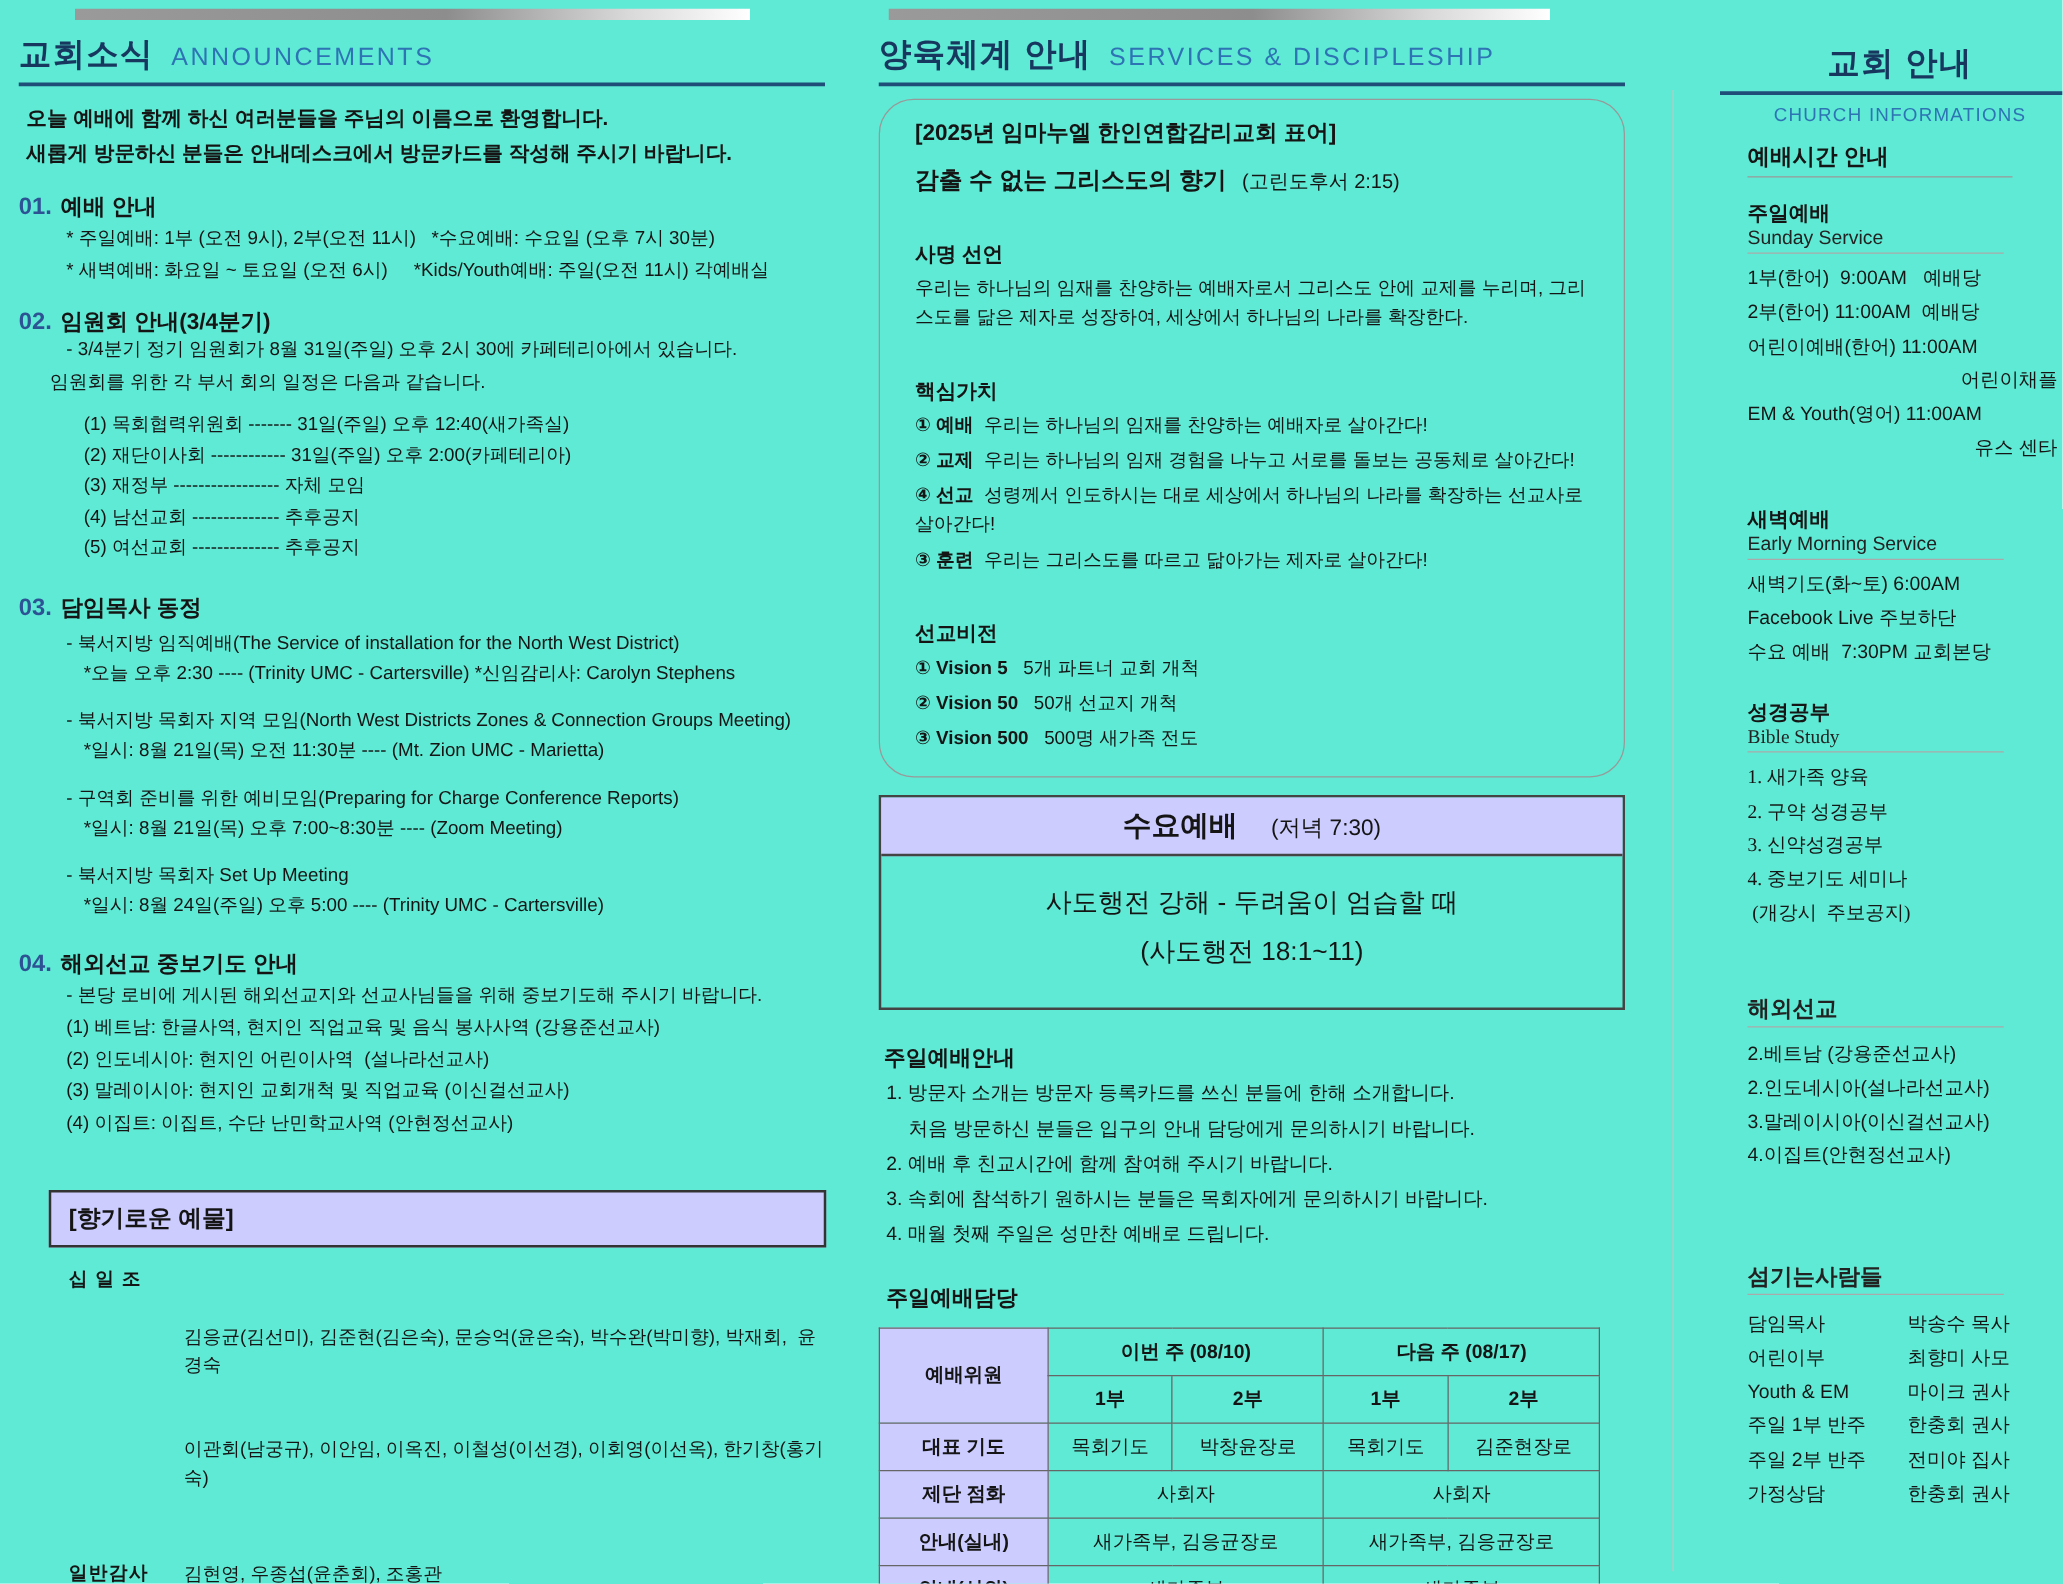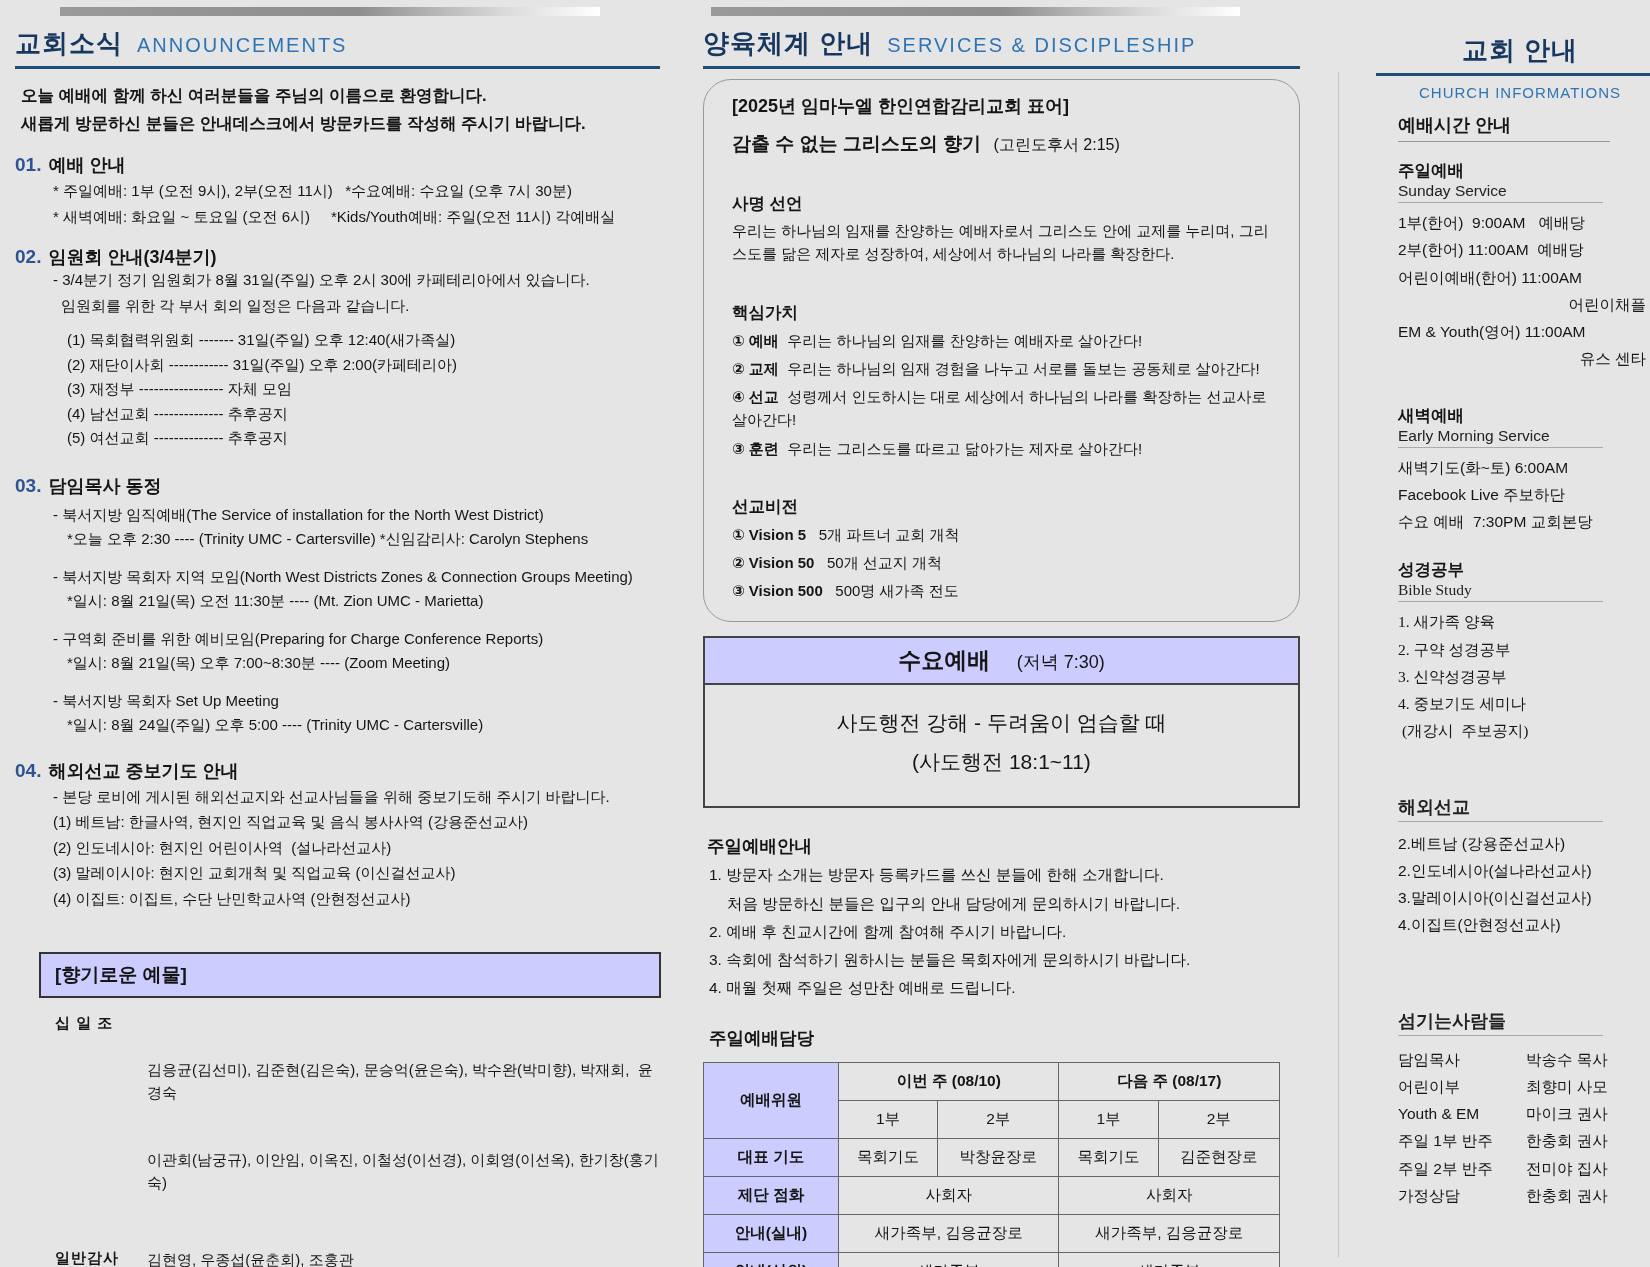--- a/index.html
+++ b/index.html
@@ -1,16 +1,16 @@
 <!DOCTYPE html>
 <html><head>
 <meta charset="utf-8">
 <style>
   html,body{margin:0;padding:0;background:#ffffff;}
-  .page{position:relative;width:1650px;height:1267px;background:#e5e5e5;overflow:hidden;
+  .page{position:relative;width:1650px;height:1267px;background:#5eead4;overflow:hidden;
         font-family:"Liberation Sans","DejaVu Sans",sans-serif;color:#151515;}
   
   .left-col{position:absolute;left:15px;top:0;width:645px;}
   .mid-col{position:absolute;left:703px;top:0;width:597px;}
   .right-col{position:absolute;left:1376px;top:0;width:288px;}
   .v-divider{position:absolute;left:1338px;top:72px;width:1px;height:1185px;background:#c4c4c4;}
   
   .top-bar{height:9px;background:linear-gradient(to right,#9a9a9a 0%,#8d8d8d 55%,#d9d9d9 82%,#ffffff 100%);}
   .left-col .top-bar{margin:7px 60px 10px 45px;}
   .mid-col .top-bar{margin:7px 60px 10px 8px;}
@@ -50,21 +50,21 @@
   .wed-head .i{font-size:18px;margin-left:22px;}
   .wed-body{text-align:center;padding:18px 0 24px 0;font-size:21px;line-height:1.9;}
   .guide-title{font-weight:bold;font-size:17.5px;margin-top:26px;margin-left:4px;}
   .guide-item{font-size:15.5px;line-height:1.5;margin:5px 0 0 6px;white-space:pre-wrap;}
   .g-ind{margin-left:24px;}
   .duty-title{font-weight:bold;font-size:17.5px;margin:26px 0 0 6px;}
   table.duty{border-collapse:collapse;margin-top:12px;width:577px;font-size:15.5px;}
   table.duty td{border:1px solid #666;text-align:center;padding:8px 3px;}
   table.duty td.lbl{background:#CCCCFF;font-weight:bold;width:128px;}
   table.duty td.wk{font-weight:bold;}
-  table.duty td.pt{font-weight:normal;}
+  table.duty td.pt{font-weight:bold;}
   
   .r-content{padding:12px 0 0 22px;font-size:15.5px;}
   .r-h1{font-size:18px;font-weight:bold;border-bottom:1px solid #999;padding-bottom:4px;width:212px;}
   .r-group{margin-top:18px;}
   .r-bold{font-weight:bold;font-size:16.5px;}
   .r-sub{border-bottom:1px solid #aaa;padding-bottom:2px;width:205px;font-size:15.5px;color:#222;}
   .r-line{margin-top:4px;line-height:1.5;white-space:pre-wrap;}
   .r-right{text-align:right;width:248px;}
   .r-pair{display:grid;grid-template-columns:128px auto;margin-top:4px;line-height:1.5;}
   .mt34{margin-top:34px;}
@@ -93,21 +93,21 @@
       </div>
       <div class="line ind1">* 주일예배: 1부 (오전 9시), 2부(오전 11시)   *수요예배: 수요일 (오후 7시 30분)</div>
       <div class="line ind1">* 새벽예배: 화요일 ~ 토요일 (오전 6시)     *Kids/Youth예배: 주일(오전 11시) 각예배실</div>
     </div>
 
     <div class="sec">
       <div class="sec-head">
         <span class="sec-num">02.</span><span>임원회 안내(3/4분기)</span>
       </div>
       <div class="line ind1" style="margin-top:0;">- 3/4분기 정기 임원회가 8월 31일(주일) 오후 2시 30에 카페테리아에서 있습니다.</div>
-      <div class="line ind1" style="margin-left:46px;">임원회를 위한 각 부서 회의 일정은 다음과 같습니다.</div>
+      <div class="line ind1" style="margin-left:25px;">임원회를 위한 각 부서 회의 일정은 다음과 같습니다.</div>
       <div style="height:10px;"></div>
       <div class="line ind2">(1) 목회협력위원회 ------- 31일(주일) 오후 12:40(새가족실)</div>
       <div class="line ind2">(2) 재단이사회 ------------ 31일(주일) 오후 2:00(카페테리아)</div>
       <div class="line ind2">(3) 재정부 ----------------- 자체 모임</div>
       <div class="line ind2">(4) 남선교회 -------------- 추후공지</div>
       <div class="line ind2">(5) 여선교회 -------------- 추후공지</div>
     </div>
 
     <div class="sec" style="margin-top:24px;">
       <div class="sec-head">

